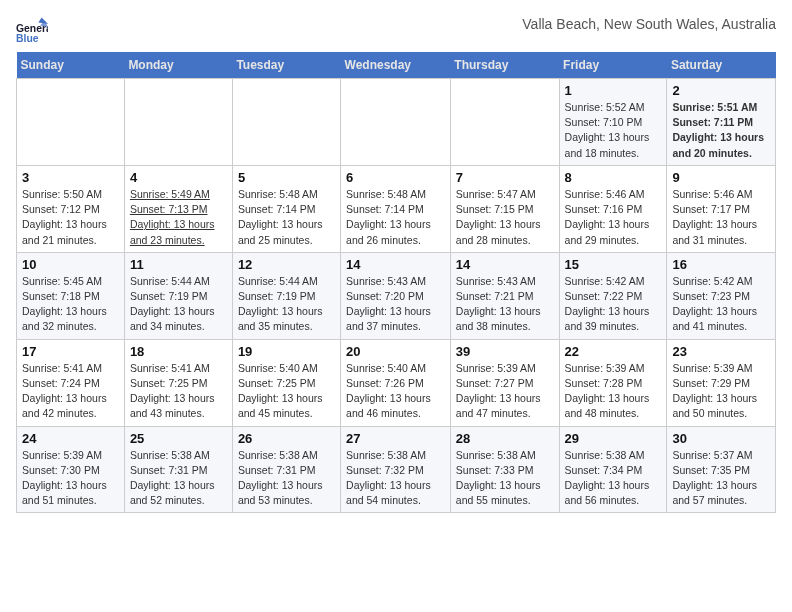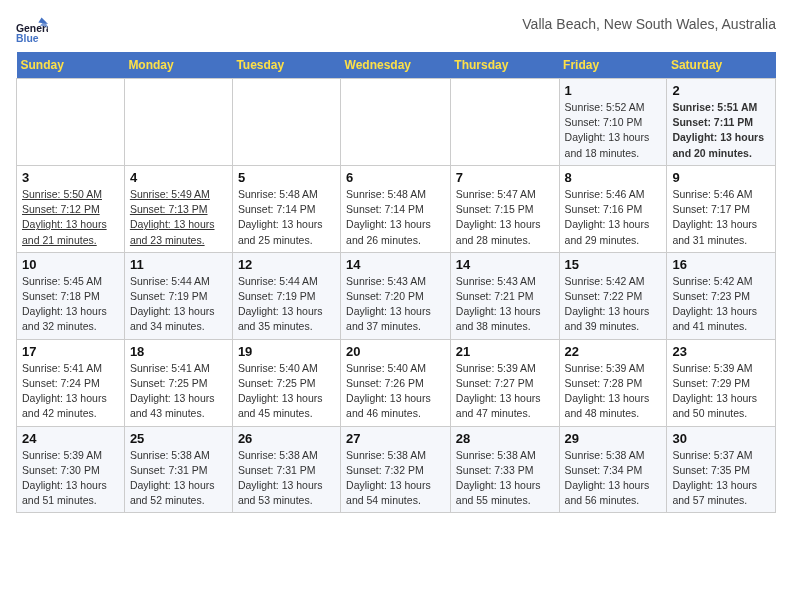--- a/index.html
+++ b/index.html
@@ -37,21 +37,21 @@
       font-size: 14px;
       color: #555;
     }
     table {
       width: 100%;
       border-collapse: collapse;
       font-size: 11px;
     }
     thead tr th {
       background-color: #4472c4;
-      color: #fde047;
+      color: #e5e5e5;
       padding: 6px 4px;
       text-align: left;
       font-size: 12px;
       font-weight: bold;
     }
     tbody tr td {
       border: 1px solid #ccc;
       vertical-align: top;
       padding: 4px 5px;
       height: 85px;
@@ -121,21 +121,21 @@
         <td>
           <div class="day-num">2</div>
           <div class="day-info" style="white-space: pre-line; font-weight: bold;">Sunrise: 5:51 AM
 Sunset: 7:11 PM
 Daylight: 13 hours and 20 minutes.</div>
         </td>
       </tr>
       <tr>
         <td>
           <div class="day-num">3</div>
-          <div class="day-info" style="white-space: pre-line; text-decoration: underline;">Sunrise: 5:50 AM
+          <div class="day-info" style="white-space: pre-line;">Sunrise: 5:50 AM
 Sunset: 7:12 PM
 Daylight: 13 hours and 21 minutes.</div>
         </td>
         <td>
           <div class="day-num">4</div>
           <div class="day-info" style="white-space: pre-line; text-decoration: underline;">Sunrise: 5:49 AM
 Sunset: 7:13 PM
 Daylight: 13 hours and 23 minutes.</div>
         </td>
         <td>
@@ -232,21 +232,21 @@
 Sunset: 7:25 PM
 Daylight: 13 hours and 45 minutes.</div>
         </td>
         <td>
           <div class="day-num">20</div>
           <div class="day-info" style="white-space: pre-line;">Sunrise: 5:40 AM
 Sunset: 7:26 PM
 Daylight: 13 hours and 46 minutes.</div>
         </td>
         <td>
-          <div class="day-num">21</div>
+          <div class="day-num">39</div>
           <div class="day-info" style="white-space: pre-line;">Sunrise: 5:39 AM
 Sunset: 7:27 PM
 Daylight: 13 hours and 47 minutes.</div>
         </td>
         <td>
           <div class="day-num">22</div>
           <div class="day-info" style="white-space: pre-line;">Sunrise: 5:39 AM
 Sunset: 7:28 PM
 Daylight: 13 hours and 48 minutes.</div>
         </td>

